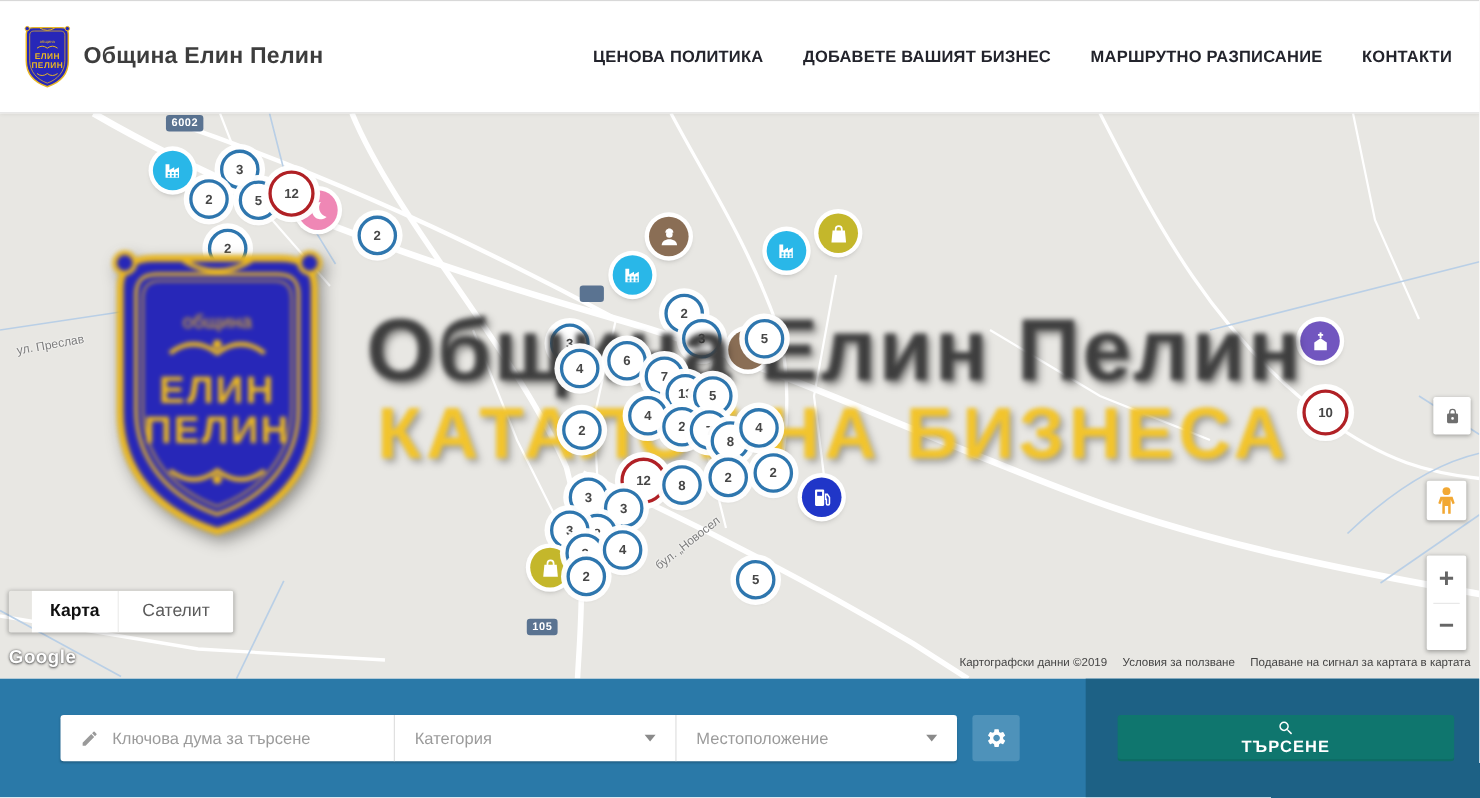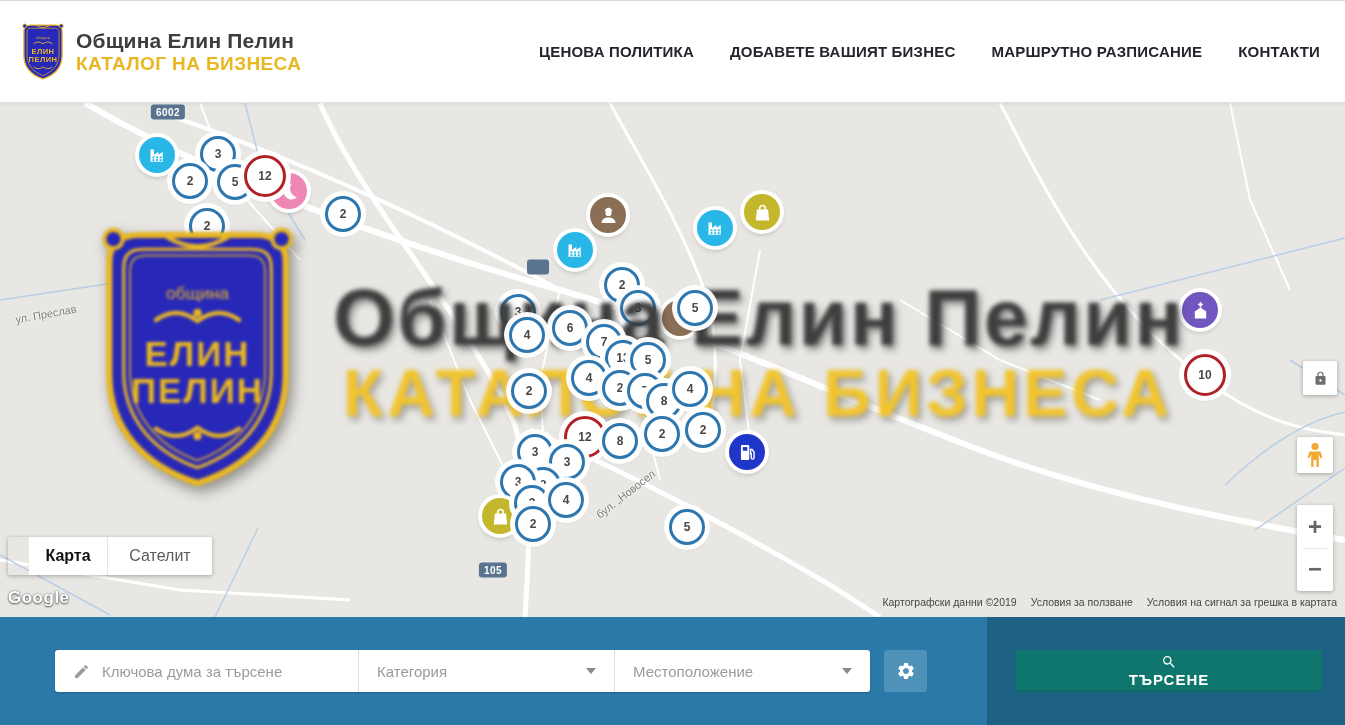--- a/index.html
+++ b/index.html
@@ -6,21 +6,21 @@
   .page{position:relative;width:1345px;height:725px;overflow:hidden;
         font-family:"Liberation Sans",sans-serif;background:#fff;}
 
   
   .hdr{position:absolute;left:0;top:0;width:1345px;height:103px;background:#fff;
        border-top:1px solid #d8d8d8;border-bottom:1px solid #e2e2e2;
        box-shadow:0 1px 4px rgba(0,0,0,.08);z-index:20;
        display:flex;align-items:center;justify-content:space-between;
        padding:0 25px 0 20px;box-sizing:border-box;}
   .brand{display:flex;align-items:center;gap:10px;justify-content:space-between;}
-  .brand-text{display:flex;flex-direction:column;line-height:1.15;}
+  .brand-text{display:flex;line-height:1.15;}
   .brand-title{font-size:21px;font-weight:700;color:#3d3d3d;letter-spacing:.2px;}
   .brand-sub{font-size:19px;font-weight:700;color:#e9b722;letter-spacing:.4px;}
   .nav{display:flex;align-items:center;gap:36px;}
   .nav-item{font-size:15px;font-weight:700;color:#23242c;letter-spacing:.2px;cursor:pointer;white-space:nowrap;}
 
   
   .map{position:absolute;left:0;top:103px;width:1345px;height:514px;background:#e8e7e3;overflow:hidden;}
   .layer{position:absolute;left:0;top:-103px;width:1345px;height:725px;}
   .roads{position:absolute;left:0;top:0;}
 
@@ -110,21 +110,20 @@
         <path d="M70 16 Q100 34 130 16" fill="none" stroke="#e9b722" stroke-width="4"></path>
         <path d="M28 46 C28 30 38 28 48 28 L152 28 C162 28 172 30 172 46 L172 148 C172 194 142 226 100 241 C58 226 28 194 28 148 Z" fill="none" stroke="#e9b722" stroke-width="3"></path>
         <text class="crest-txt" x="100" y="76" font-size="17" fill="#e9b722" text-anchor="middle">община</text>
         <path d="M58 98 Q79 82 100 98 Q121 82 142 98" fill="none" stroke="#e9b722" stroke-width="4"></path>
         <text class="crest-txt" x="100" y="142" font-size="34" font-weight="bold" fill="#e9b722" text-anchor="middle" letter-spacing="2">ЕЛИН</text>
         <text class="crest-txt" x="100" y="178" font-size="34" font-weight="bold" fill="#e9b722" text-anchor="middle" letter-spacing="2">ПЕЛИН</text>
         <path d="M58 202 Q79 218 100 202 Q121 218 142 202" fill="none" stroke="#e9b722" stroke-width="4"></path>
       </svg>
       <div class="brand-text">
         <div class="brand-title">Община Елин Пелин</div>
-        <div class="brand-sub">КАТАЛОГ НА БИЗНЕСА</div>
       </div>
     </div>
     <div class="nav">
       <span class="nav-item">ЦЕНОВА ПОЛИТИКА</span>
       <span class="nav-item">ДОБАВЕТЕ ВАШИЯТ БИЗНЕС</span>
       <span class="nav-item">МАРШРУТНО РАЗПИСАНИЕ</span>
       <span class="nav-item">КОНТАКТИ</span>
     </div>
   </div>
 
@@ -357,21 +356,21 @@
       <div class="ctl zoomctl">
         <div class="zbtn">+</div>
         <div class="zdiv"></div>
         <div class="zbtn">−</div>
       </div>
 
       <div class="glogo">Google</div>
       <div class="attrib">
         <span>Картографски данни ©2019</span>
         <span class="lnk">Условия за ползване</span>
-        <span class="lnk">Условия на сигнал за грешка в картата</span>
+        <span class="lnk">Подаване на сигнал за картата в картата</span>
       </div>
     </div>
   </div>
 
   <div class="bar">
     <div class="bar-right"></div>
 
     <div class="inputs">
       <div class="seg seg-kw">
         <svg width="17" height="17" viewBox="0 0 24 24">

